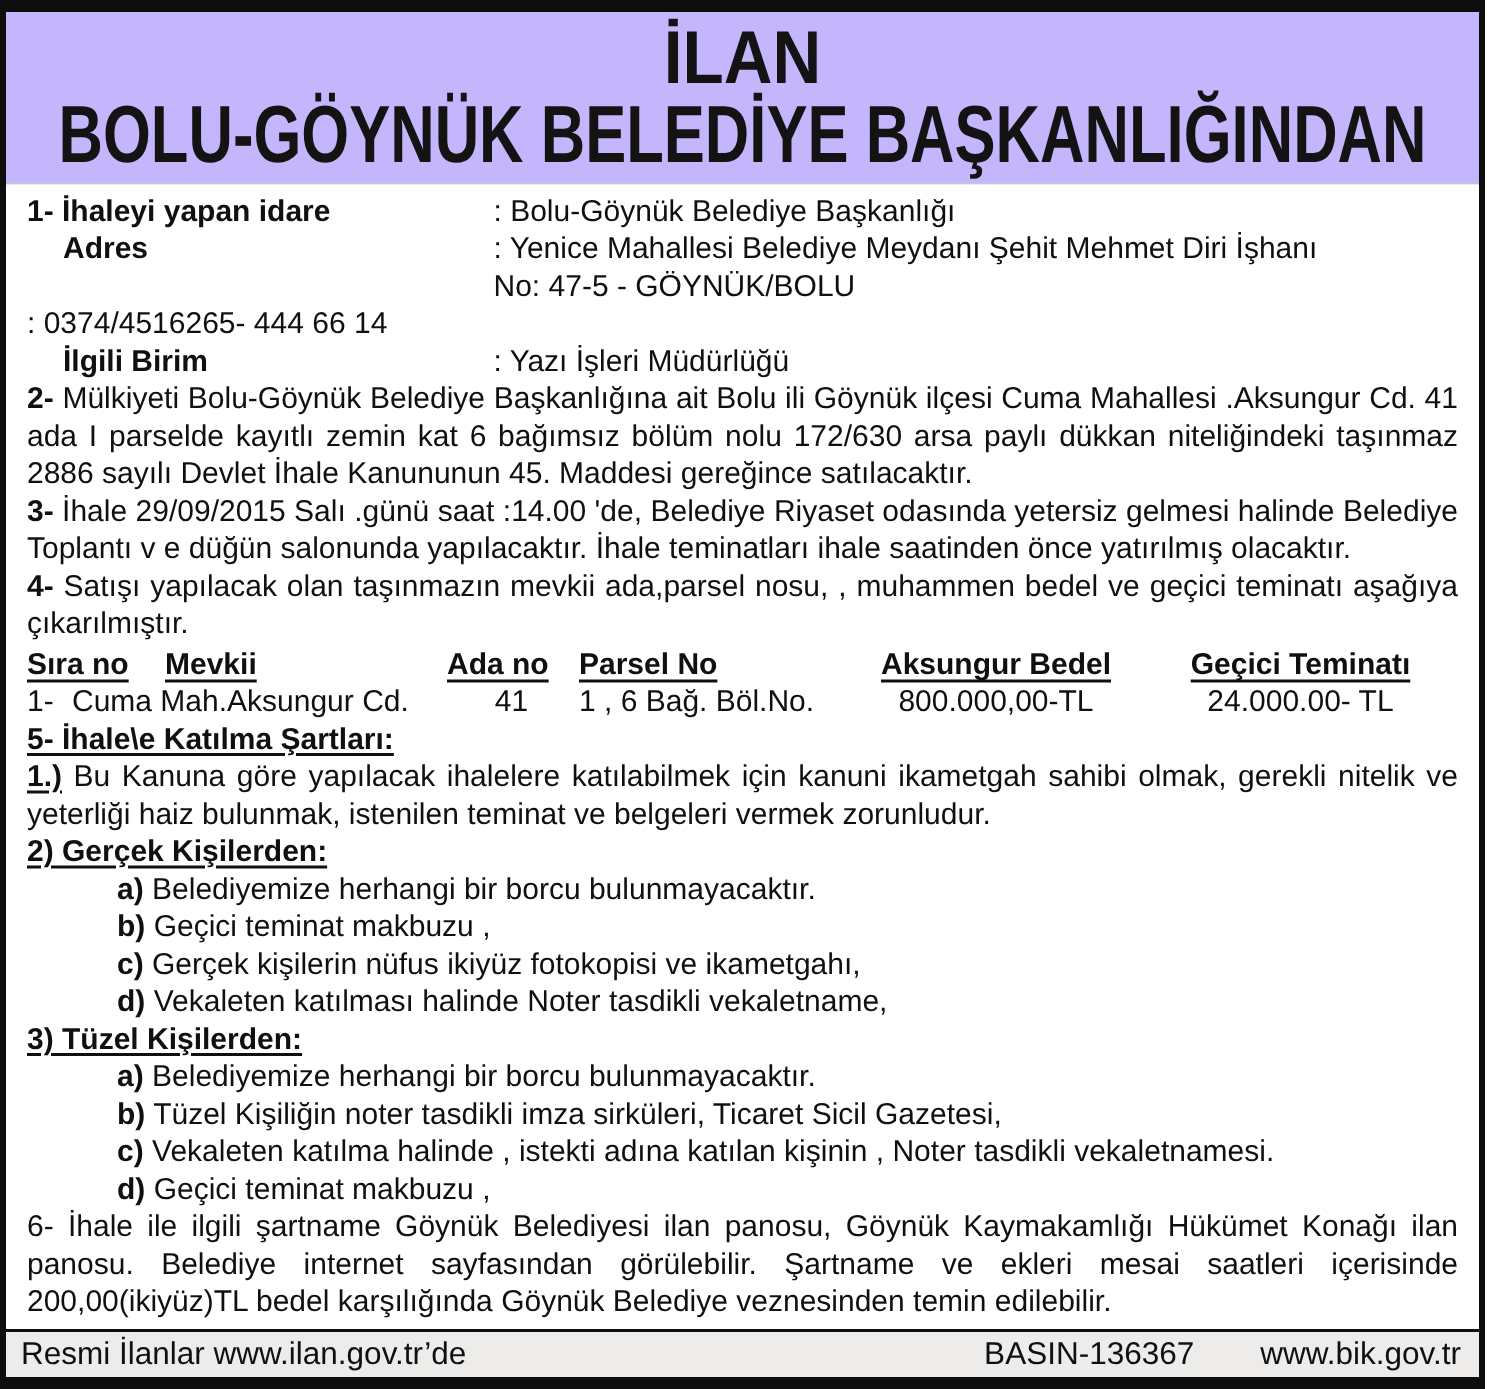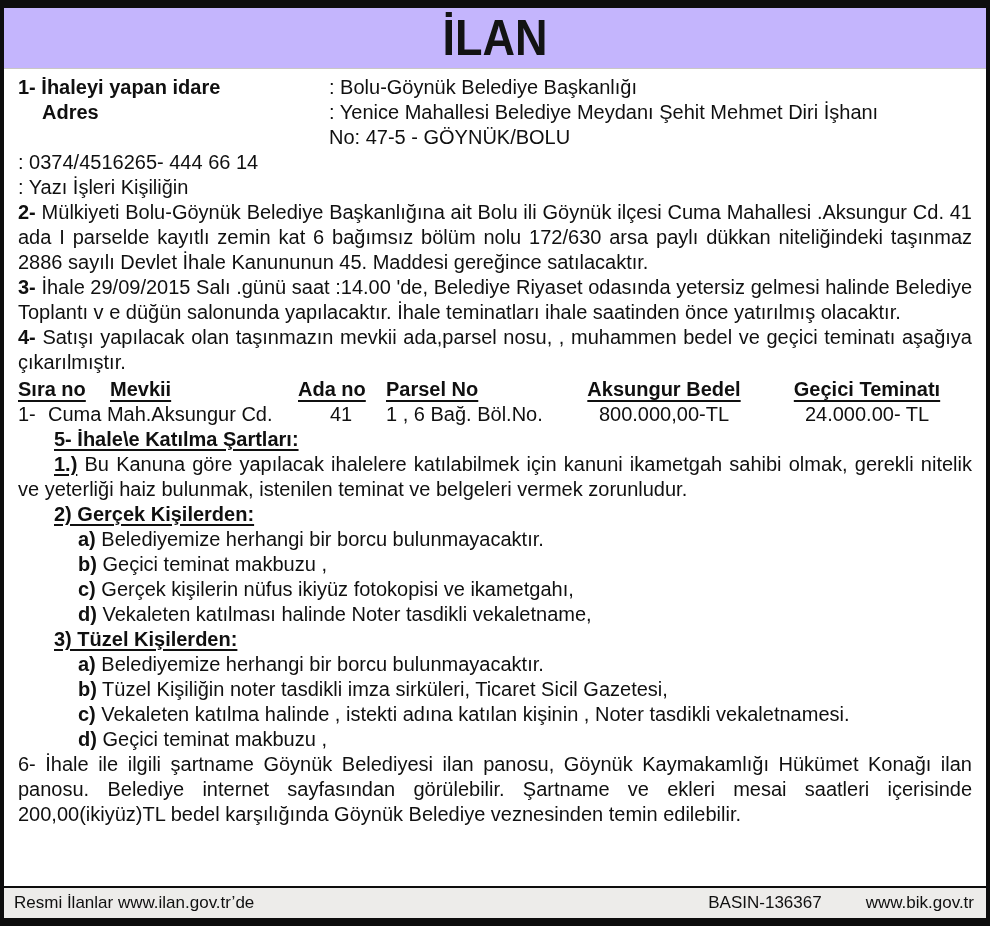--- a/index.html
+++ b/index.html
@@ -27,67 +27,71 @@
   .ad-body{
     flex:1;background:#ffffff;padding:6px 14px 0 14px;font-size:20px;line-height:25px;
     overflow:hidden;
   }
   .info-row{display:flex;}
   .info-label{font-weight:bold;width:311px;flex:0 0 311px;}
   .info-label.indent{padding-left:24px;box-sizing:border-box;}
   .info-value{flex:1;}
   .para{text-align:justify;}
   .b{font-weight:bold;}
-  .hd-underline{font-weight:bold;text-decoration:underline;text-underline-offset:3px;text-decoration-thickness:2px;margin-left:36px;}
+  .hd-underline{font-weight:bold;text-decoration:underline;text-underline-offset:3px;text-decoration-thickness:2px;}
   
   .sale-table{margin-top:2px;}
   .t-head,.t-row{display:flex;}
   .t-head span{font-weight:bold;text-decoration:underline;text-underline-offset:4px;text-decoration-thickness:2px;}
   .th-sira{width:92px;}  .th-mevkii{width:188px;} .th-ada{width:88px;}
   .th-parsel{width:180px;} .th-bedel{width:196px;text-align:center;} .th-teminat{flex:1;text-align:center;}
   .td-sira{width:30px;} .td-mevkii{width:248px;} .td-ada{width:90px;text-align:center;}
   .td-parsel{width:180px;} .td-bedel{width:196px;text-align:center;} .td-teminat{flex:1;text-align:center;}
   .list-item{padding-left:60px;}
   
   .ad-footer{
     flex:0 0 30px;background:#edecea;border-top:2px solid #0d0d0d;
-    display:flex;align-items:center;font-size:17px;padding:0 12px 0 10px;
+    display:flex;align-items:center;font-size:21px;padding:0 12px 0 10px;
   }
   .footer-left{flex:1;}
   .footer-right{display:flex;gap:44px;}
 </style>
 </head>
 <body>
 
 <div class="ad-frame">
 
   <div class="ad-header">
     <div class="title-line title-1">
       <span class="squeeze">İLAN</span>
+    </div>
+    <div class="title-line title-2">
+      <span class="squeeze">BOLU-GÖYNÜK BELEDİYE BAŞKANLIĞINDAN</span>
     </div>
   </div>
 
   <div class="ad-body">
 
     <div class="info-row">
       <span class="info-label">1- İhaleyi yapan idare</span>
       <span class="info-value">: Bolu-Göynük Belediye Başkanlığı</span>
     </div>
     <div class="info-row">
       <span class="info-label indent">Adres</span>
       <span class="info-value">
         <span style="display:block;">: Yenice Mahallesi Belediye Meydanı Şehit Mehmet Diri İşhanı</span>
         <span style="display:block;">No: 47-5 - GÖYNÜK/BOLU</span>
       </span>
     </div>
     <div class="info-row">
       <span class="info-value">: 0374/4516265- 444 66 14</span>
     </div>
     <div class="info-row">
-      <span class="info-value">: Yazı İşleri Kişiliğin</span>
+      <span class="info-label indent">İlgili Birim</span>
+      <span class="info-value">: Yazı İşleri Müdürlüğü</span>
     </div>
 
     <div class="para"><span class="b">2-</span><span> Mülkiyeti Bolu-Göynük Belediye Başkanlığına ait Bolu ili Göynük ilçesi Cuma Mahallesi .Aksungur Cd. 41 ada I parselde kayıtlı zemin kat 6 bağımsız bölüm nolu 172/630 arsa paylı dükkan niteliğindeki taşınmaz 2886 sayılı Devlet İhale Kanununun 45. Maddesi gereğince satılacaktır.</span></div>
 
     <div class="para"><span class="b">3-</span><span> İhale 29/09/2015 Salı .günü saat :14.00 'de, Belediye Riyaset odasında yetersiz gelmesi halinde Belediye Toplantı v e düğün salonunda yapılacaktır. İhale teminatları ihale saatinden önce yatırılmış olacaktır.</span></div>
 
     <div class="para"><span class="b">4-</span><span> Satışı yapılacak olan taşınmazın mevkii ada,parsel nosu, , muhammen bedel ve geçici teminatı aşağıya çıkarılmıştır.</span></div>
 
     <div class="sale-table">
       <div class="t-head">

